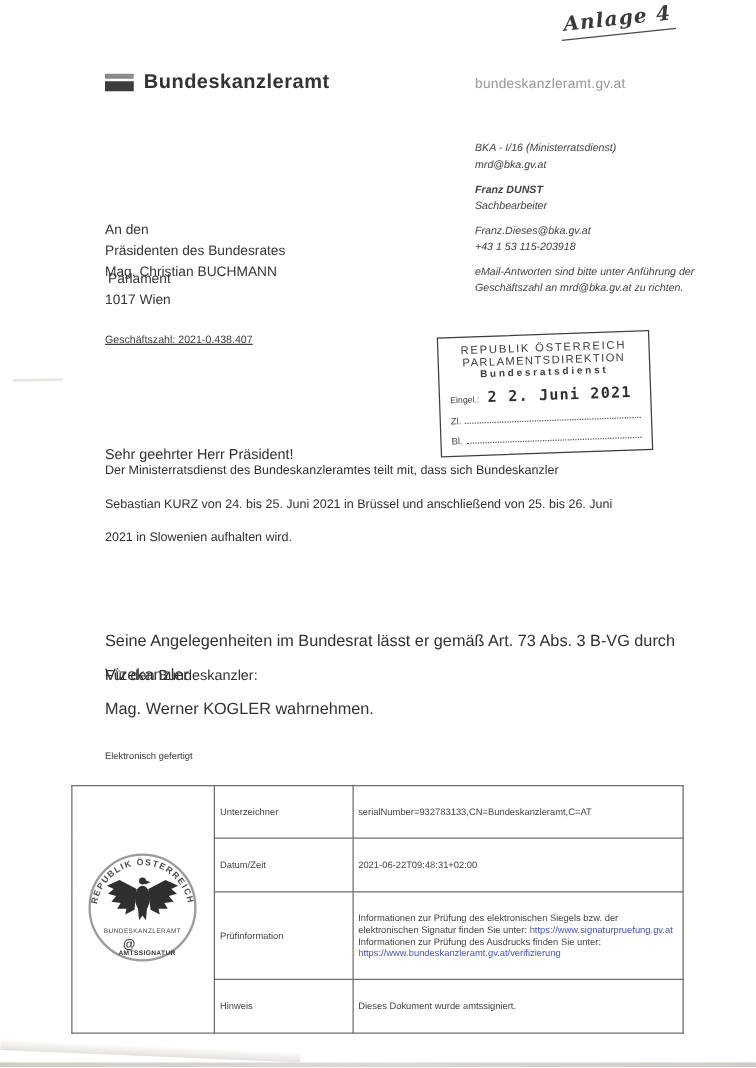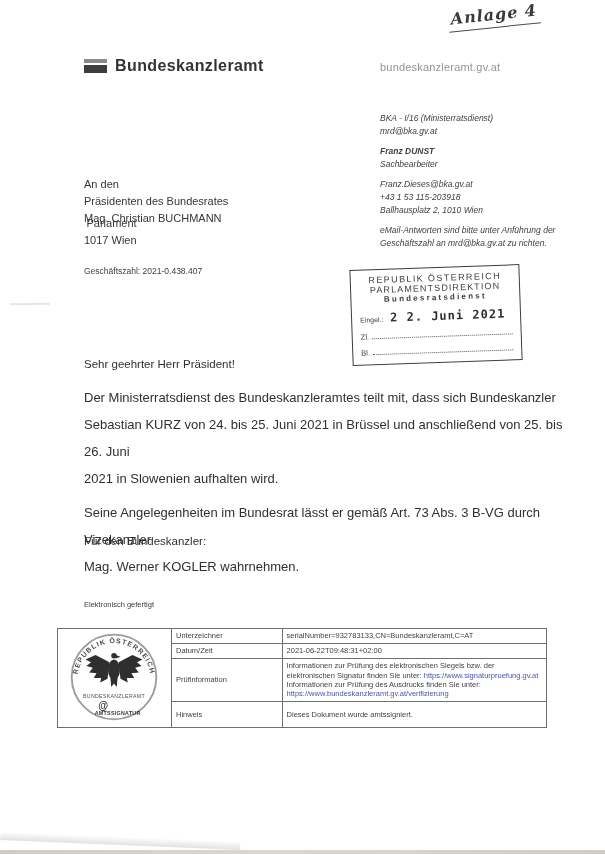--- a/index.html
+++ b/index.html
@@ -41,21 +41,21 @@
   .website { left: 380px; top: 61px; font-size: 11px; color: #959595; letter-spacing: 0.2px; }
 
   
   .contact { left: 380px; top: 112px; width: 218px; font-size: 8.5px; line-height: 13px; color: #414141; font-style: italic; }
   .contact .grp { margin-bottom: 7px; }
   .contact .bold { font-weight: bold; }
 
   
   .recipient1 { left: 84px; top: 155px; font-size: 11px; line-height: 17px; color: #363636; margin-top: 21px; }
   .recipient2 { left: 84px; top: 215px; font-size: 11px; line-height: 17px; color: #363636; text-align: right; }
-  .reference  { left: 84px; top: 266px; font-size: 8.5px; color: #3d3d3d; }
+  .reference  { left: 84px; top: 266px; font-size: 8.5px; color: #3d3d3d; text-decoration: underline; }
 
   
   .stamp {
     left: 351px; top: 267px; width: 170px; height: 96px;
     border: 1.6px solid #3e3e3e;
     transform: rotate(-2deg);
     color: #3e3e3e;
     padding-top: 5px;
   }
   .stamp .l1 { text-align: center; font-size: 9px; letter-spacing: 1.4px; }
@@ -66,33 +66,33 @@
   .stamp .datestamp {
     flex: 1; text-align: center;
     font-family: "DejaVu Sans Mono", monospace;
     font-size: 12px; font-weight: bold; letter-spacing: 1px; color: #2f2f2f;
   }
   .stamp .dotrow { display: flex; align-items: flex-end; margin: 7px 8px 0 8px; font-size: 7.5px; }
   .stamp .dots { flex: 1; border-bottom: 1.6px dotted #5a5a5a; margin-left: 3px; margin-bottom: 2px; }
 
   
   .salutation { left: 84px; top: 358px; font-size: 11.5px; color: #303030; }
-  .para1 { left: 84px; top: 384px; width: 480px; font-size: 13px; line-height: 27px; color: #303030; }
+  .para1 { left: 84px; top: 363px; width: 480px; font-size: 10px; line-height: 27px; color: #303030; }
   .para2 { left: 84px; top: 465px; width: 480px; font-size: 13px; line-height: 27px; color: #303030; margin-top: 34px; }
   .signblock { left: 84px; top: 531px; font-size: 11.5px; line-height: 20px; color: #303030; }
   .footnote { left: 84px; top: 600px; font-size: 7.5px; color: #3a3a3a; }
 
   
   .sigtable-wrap { left: 57px; top: 628px; }
   table.sigtable { border-collapse: collapse; width: 490px; table-layout: fixed; }
   table.sigtable td {
     border: 1px solid #6e6e6e;
     font-size: 7.5px;
     color: #444444;
-    padding: 2px 4px;
+    padding: 16px 4px;
     vertical-align: middle;
     line-height: 1.25;
   }
   td.sealcell { width: 100px; text-align: center; }
   td.labelcol { width: 97px; }
   td.valuecol { width: 232px; }
   td.topalign { vertical-align: top; padding-top: 3px; }
   .link { color: #4a55a8; text-align: center; }
 
   
@@ -122,21 +122,20 @@
       <div>BKA - I/16 (Ministerratsdienst)</div>
       <div>mrd@bka.gv.at</div>
     </div>
     <div class="grp">
       <div class="bold">Franz DUNST</div>
       <div>Sachbearbeiter</div>
     </div>
     <div class="grp">
       <div>Franz.Dieses@bka.gv.at</div>
       <div>+43 1 53 115-203918</div>
-      <div>Ballhausplatz 2, 1010 Wien</div>
     </div>
     <div class="grp preline">eMail-Antworten sind bitte unter Anführung der
 Geschäftszahl an mrd@bka.gv.at zu richten.</div>
   </div>
 
   <div class="abs recipient1 preline">An den
 Präsidenten des Bundesrates
 Mag. Christian BUCHMANN</div>
   <div class="abs recipient2 preline">Parlament
 1017 Wien</div>

